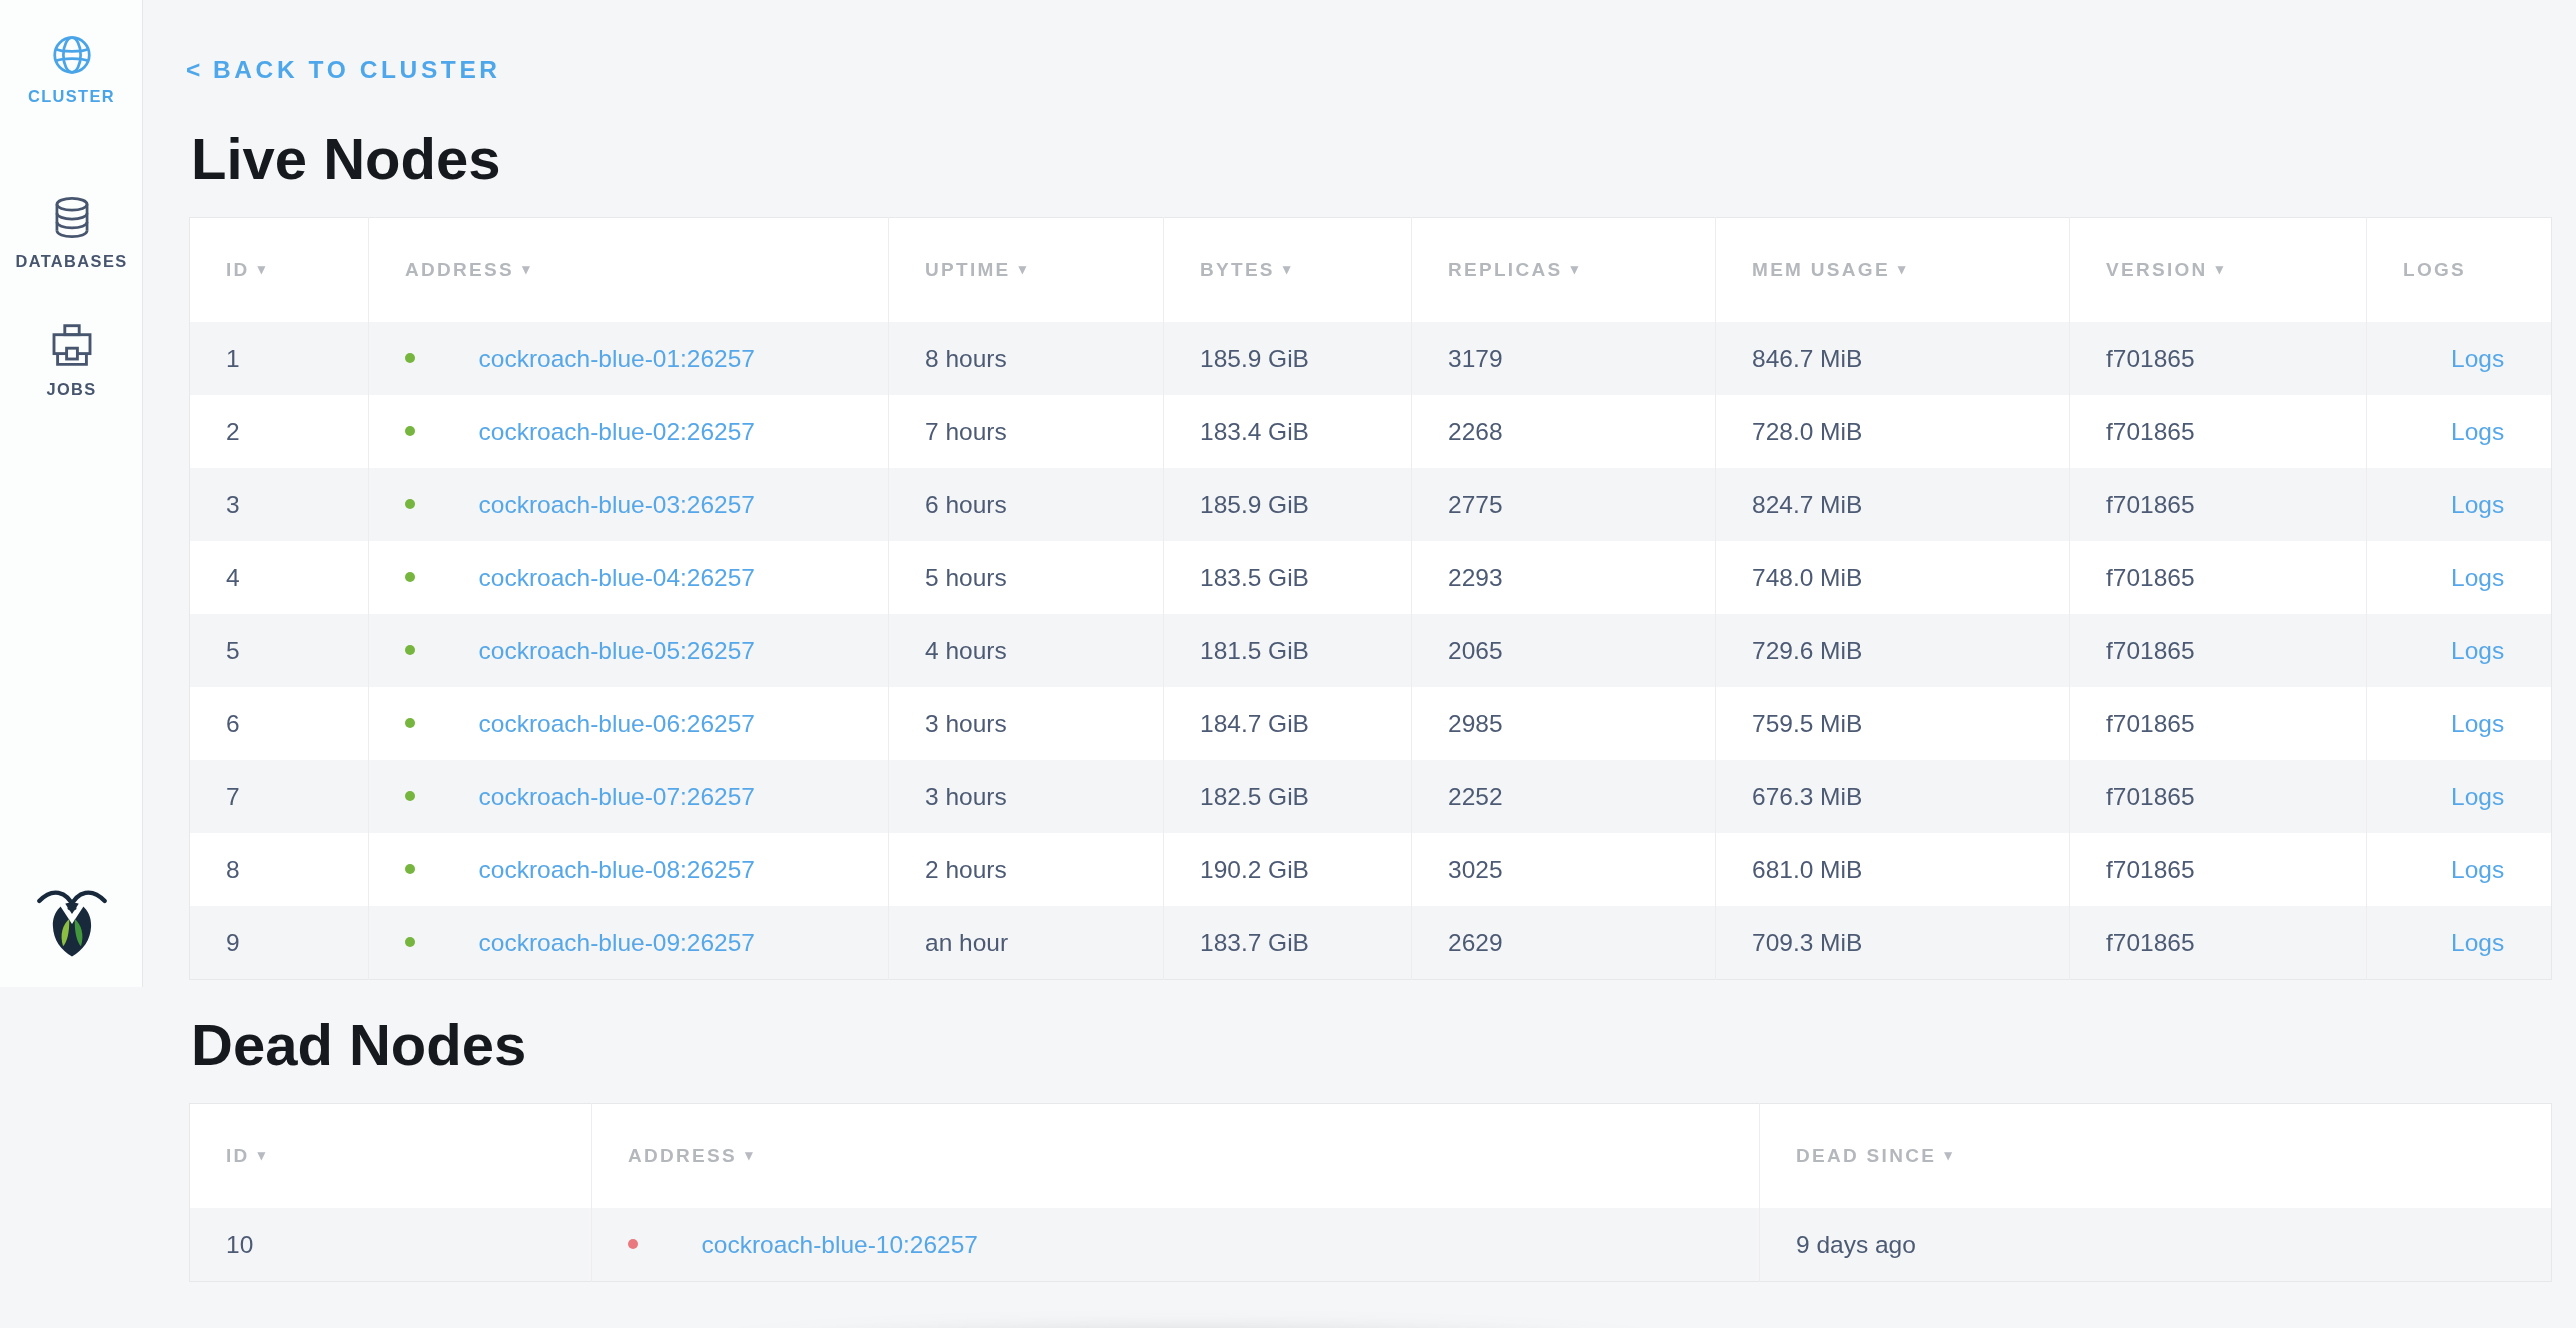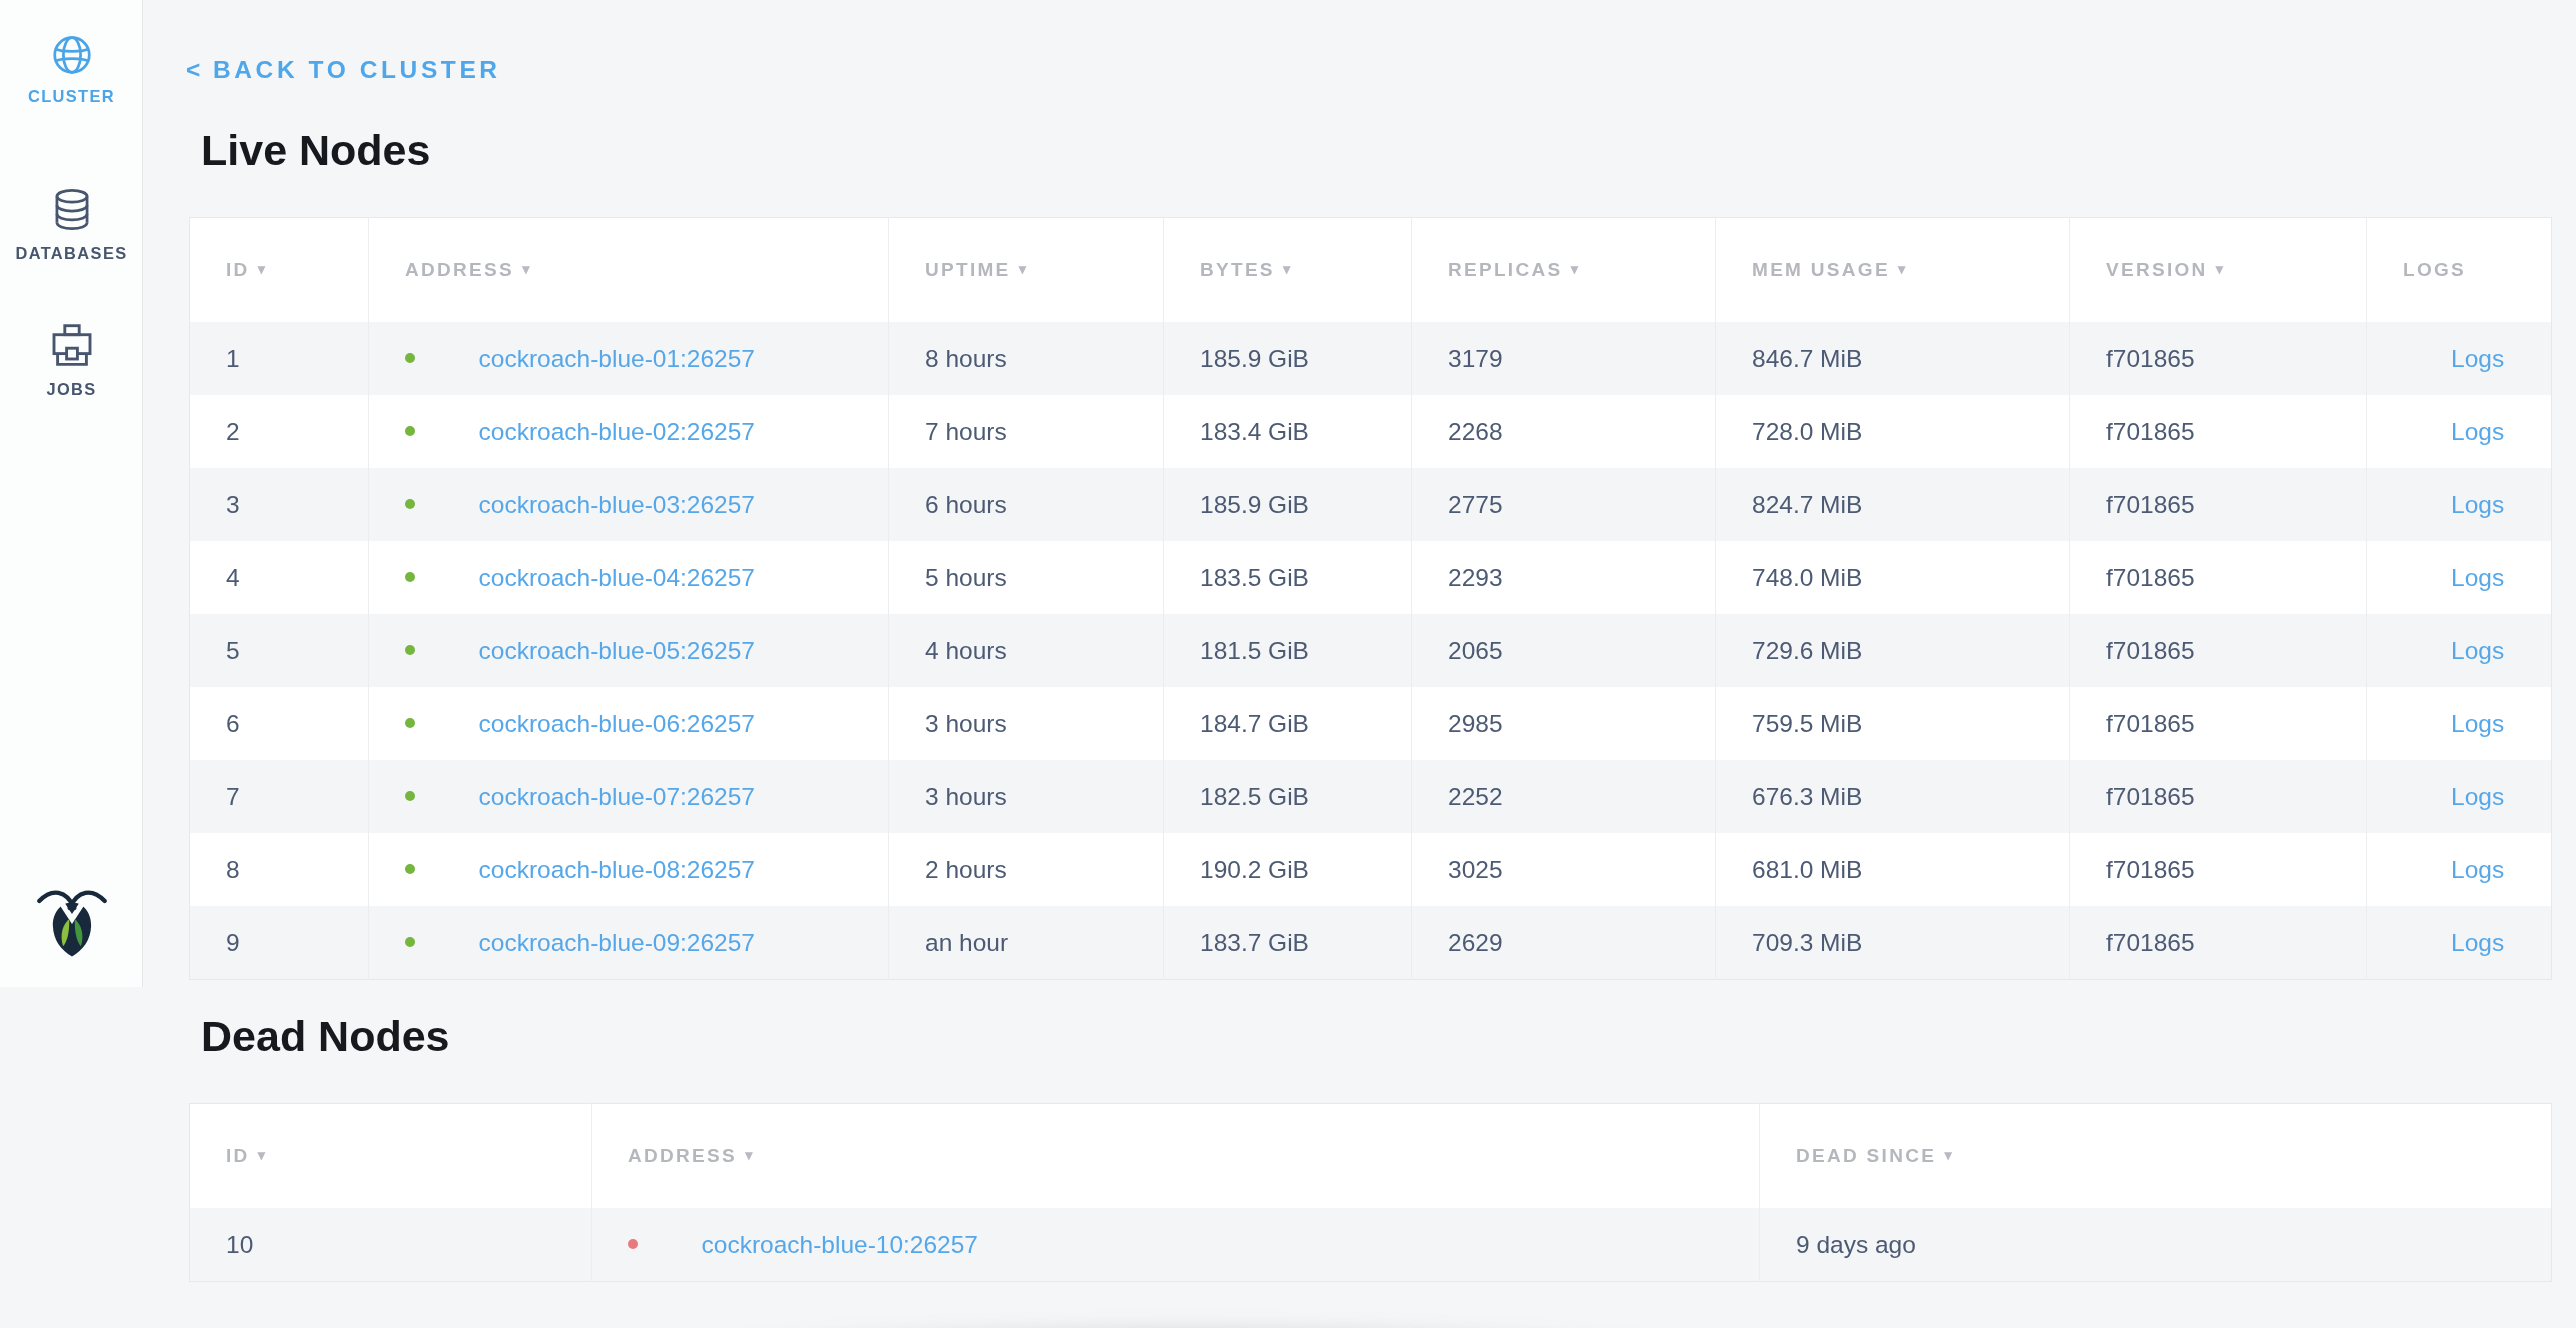--- a/index.html
+++ b/index.html
@@ -17,35 +17,35 @@
     background:#fcfdfd;border-right:0.9px solid #e5e7e9;box-sizing:border-box;
   }
   .nav-item{width:143px;text-align:center;cursor:pointer;}
   .nav-item .icon{display:block;margin:0 auto;}
   .nav-label{
     font-size:16.4px;font-weight:bold;letter-spacing:1.4px;
     color:#47566e;margin-top:11.8px;
   }
   .nav-item.active .nav-label{color:#4aa4e8;}
   .nav-cluster{position:absolute;top:35px;left:0;}
-  .nav-databases{position:absolute;top:188px;left:0;}
+  .nav-databases{position:absolute;top:196px;left:0;}
   .nav-jobs{position:absolute;top:323px;left:0;}
   .logo{position:absolute;bottom:23.6px;left:0;width:143px;text-align:center;cursor:pointer;}
 
   
   .main{position:absolute;left:143px;top:0;right:0;bottom:0;}
   .back-link{
     position:absolute;left:43px;top:56px;
     font-size:24.5px;font-weight:bold;letter-spacing:3.6px;
     color:#4da7ea;text-decoration:none;cursor:pointer;white-space:nowrap;
   }
   .back-link .chev{margin-right:12.7px;letter-spacing:0;}
   .section-title{
-    position:absolute;left:58px;margin:0;
-    font-size:43px;font-weight:bold;color:#16191e;line-height:1.1;
+    position:absolute;left:48px;margin:0;
+    font-size:58px;font-weight:bold;color:#16191e;line-height:1.1;
   }
   .title-live{top:127px;}
   .title-dead{top:1013px;}
 
   
   table.nodes{
     position:absolute;left:46px;border-collapse:collapse;table-layout:fixed;
     background:#404040;border:0.9px solid #e7e8ea;
   }
   table.nodes.live{top:217px;width:2361px;}

